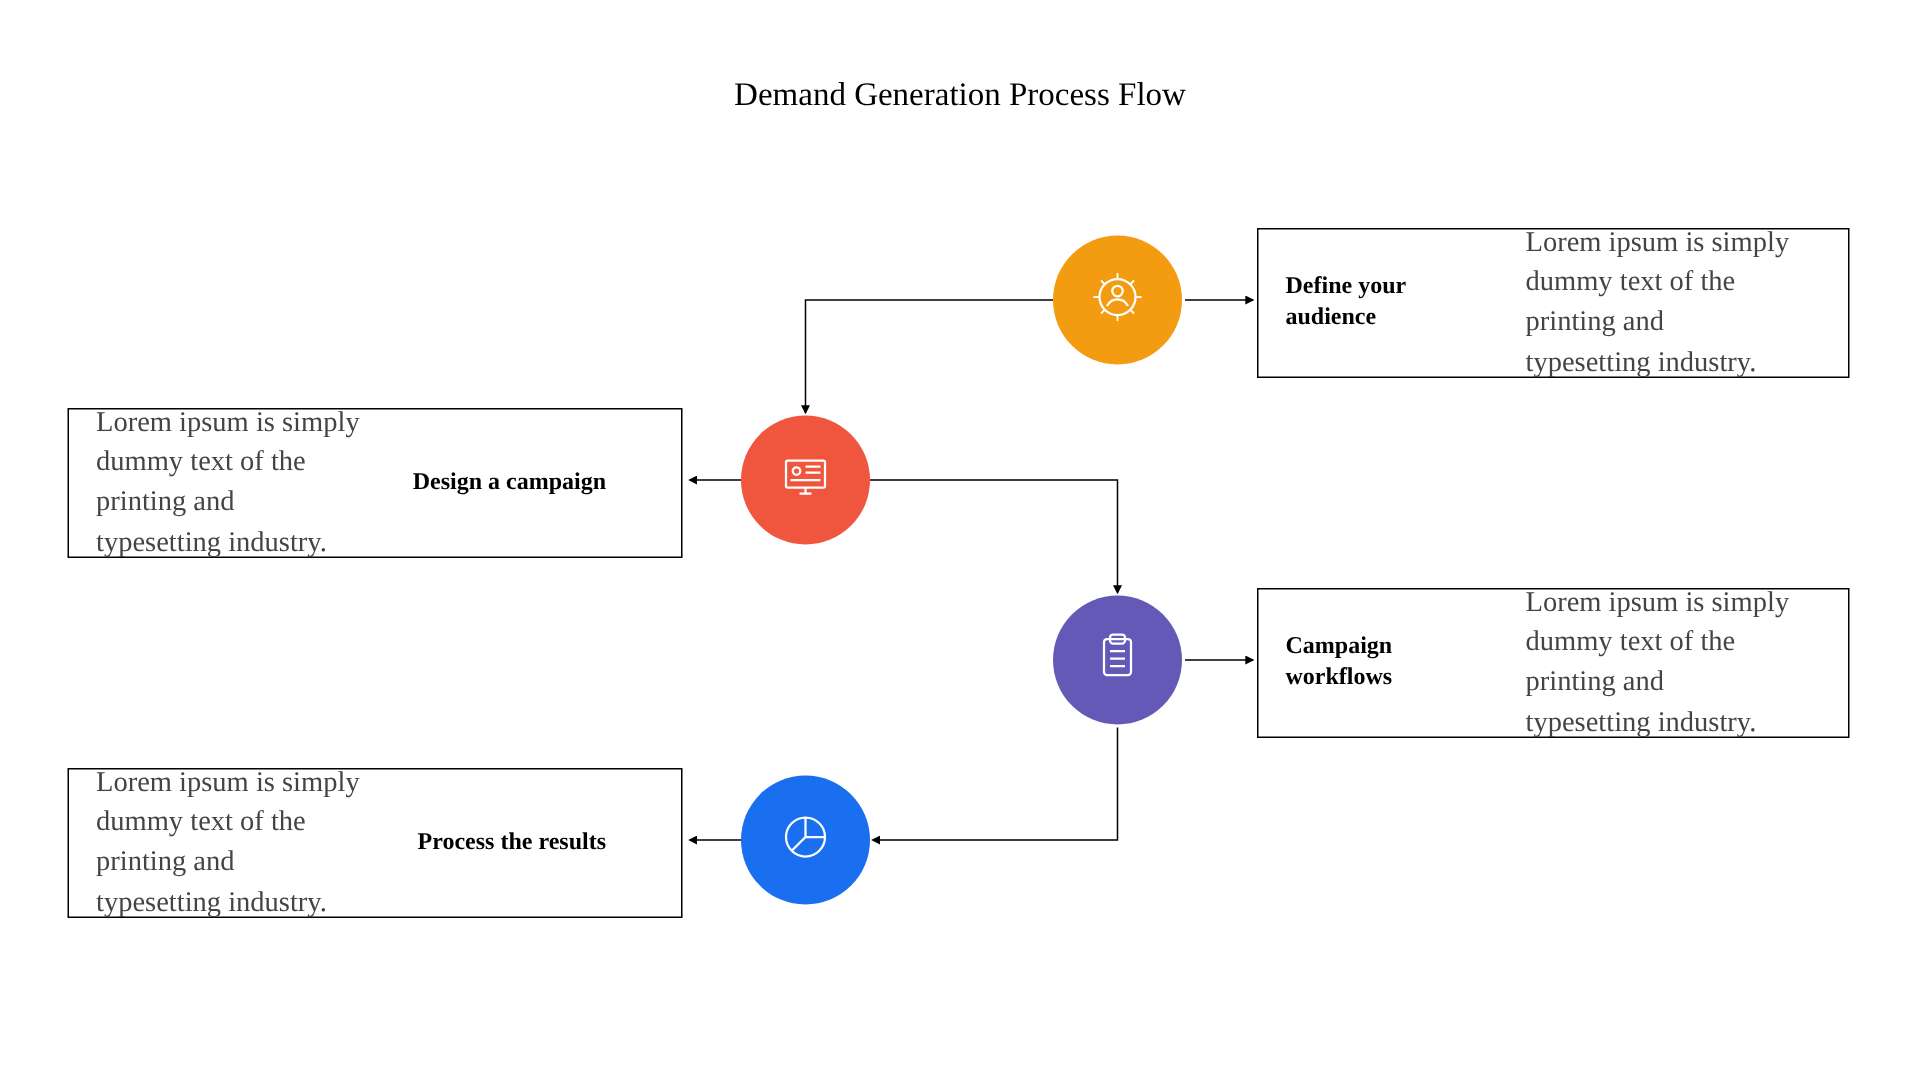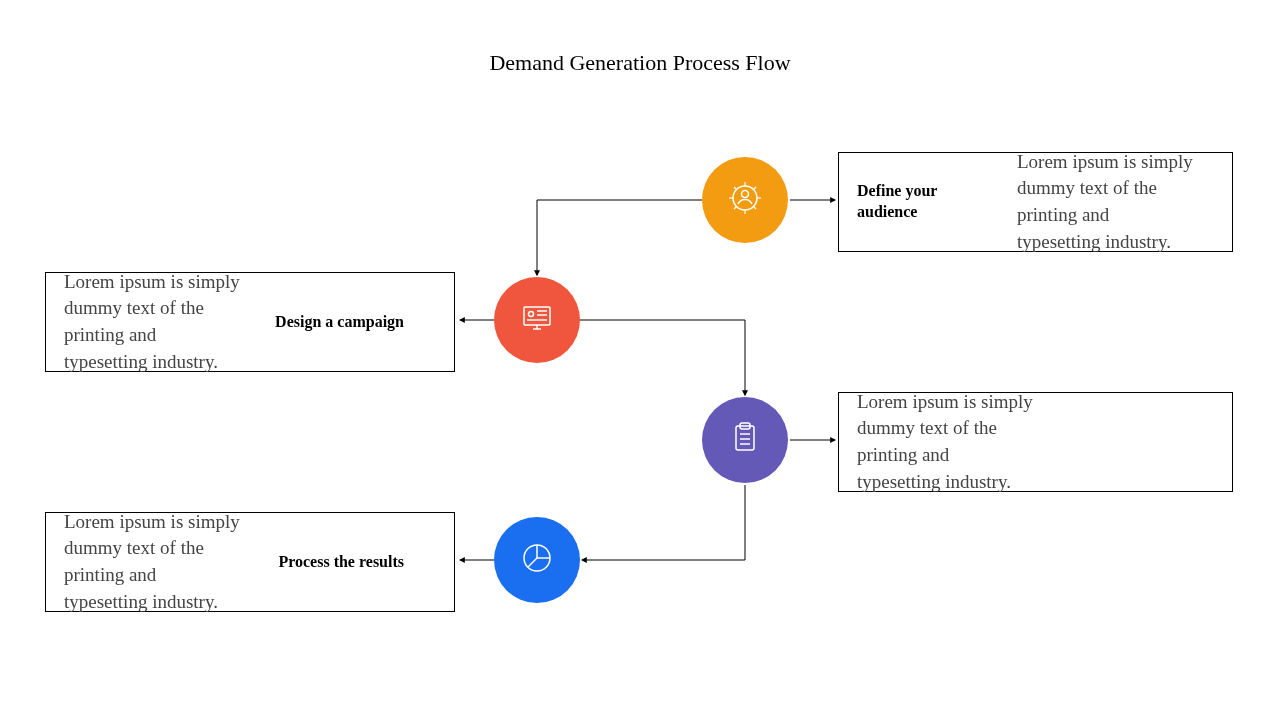--- a/index.html
+++ b/index.html
@@ -136,20 +136,21 @@
     <svg width="44" height="44" viewBox="0 0 44 44">
       <rect x="13" y="10" width="18" height="24" rx="2"></rect>
       <rect x="17" y="7" width="10" height="6" rx="2"></rect>
       <line x1="17" y1="18" x2="27" y2="18"></line>
       <line x1="17" y1="23" x2="27" y2="23"></line>
       <line x1="17" y1="28" x2="27" y2="28"></line>
     </svg>
   </span>
 </div>
 <div class="box box-right" style="left:838px; top:392px; width:395px; height:100px;">
+  <div class="btitle">Campaign workflows</div>
   <div class="bdesc">Lorem ipsum is simply dummy text of the printing and typesetting industry.</div>
 </div>
 
 <div class="circle" style="left:494px; top:517px; background:#1a6ef0;">
   <span>
     <svg width="44" height="44" viewBox="0 0 44 44">
       <circle cx="22" cy="22" r="13"></circle>
       <line x1="22" y1="22" x2="22" y2="9"></line>
       <line x1="22" y1="22" x2="35" y2="22"></line>
       <line x1="22" y1="22" x2="13" y2="31"></line>

